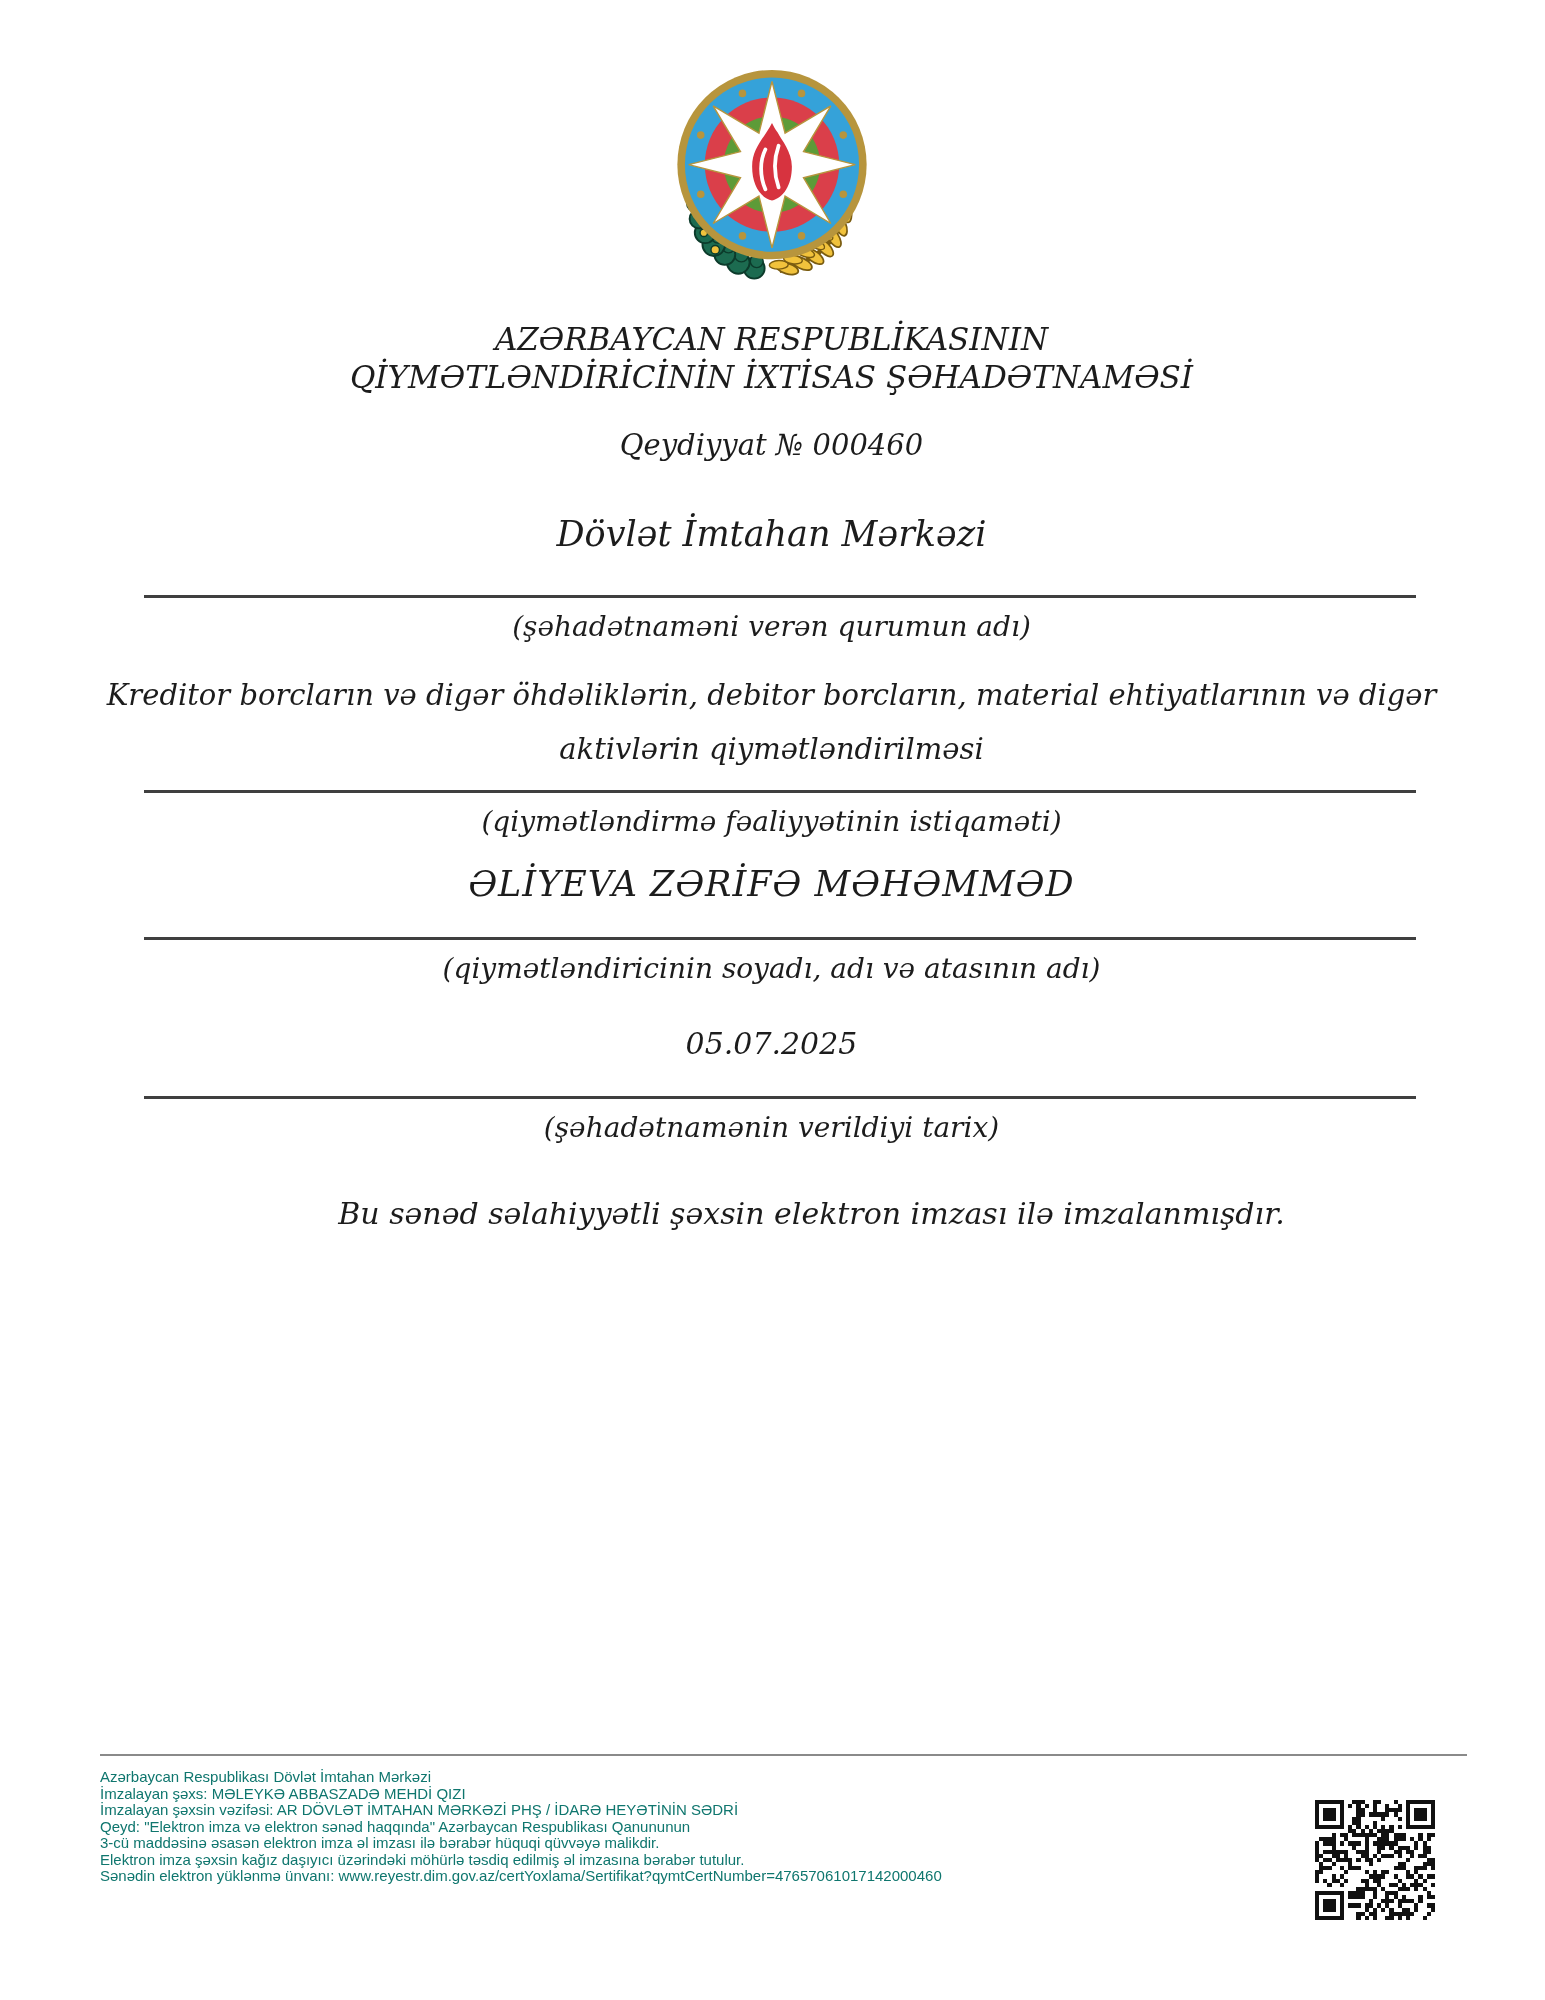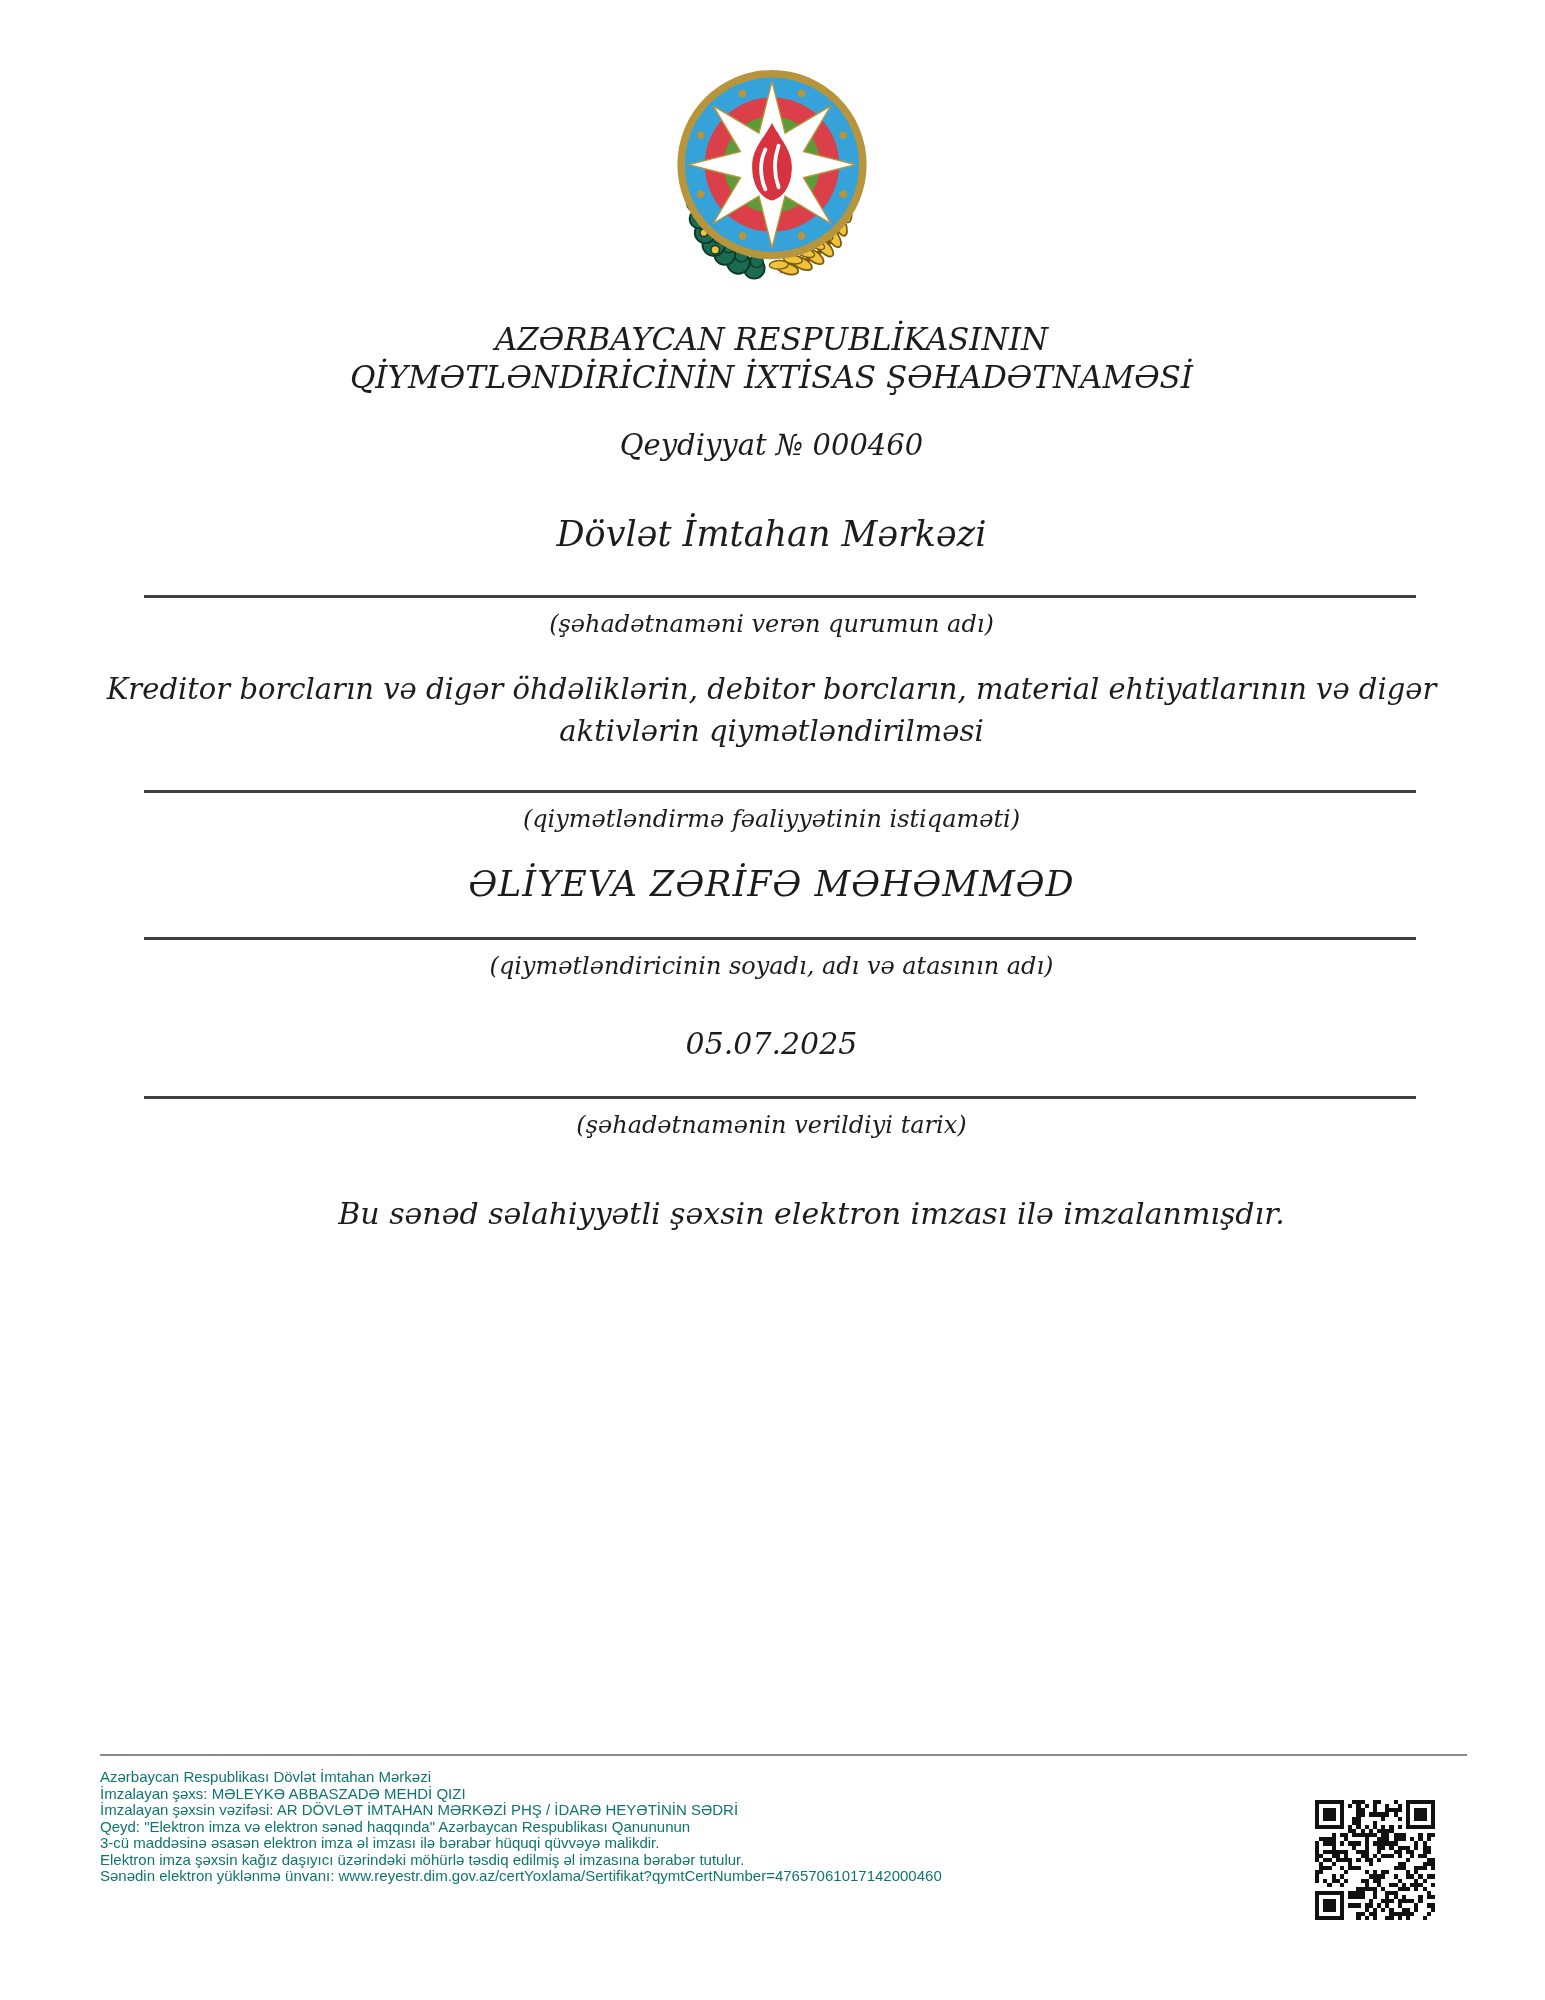--- a/index.html
+++ b/index.html
@@ -11,26 +11,26 @@
     font-style:italic;
     color:#1c1c1c;
     overflow:hidden;
   }
   .centered{position:absolute;left:0;width:100%;text-align:center;}
   .emblem{position:absolute;top:64px;left:50%;margin-left:-106px;width:212px;height:224px;}
   .title{top:320px;font-size:31px;line-height:38px;font-weight:normal;margin:0;}
   .reg{top:428px;font-size:29px;}
   .value{font-size:35px;}
   .v-issuer{top:514px;}
-  .v-direction{top:668px;font-size:29px;line-height:42px;}
+  .v-direction{top:668px;font-size:29px;line-height:54px;}
   .v-holder{top:864px;letter-spacing:1px;}
   .v-date{top:1026px;font-size:30px;}
   .rule{position:absolute;left:50%;width:1272px;margin-left:-628px;height:3px;background:#3f3f3f;}
   .r1{top:595px;} .r2{top:790px;} .r3{top:937px;} .r4{top:1096px;}
-  .caption{font-size:24px;}
+  .caption{font-size:28px;}
   .c1{top:610px;} .c2{top:805px;} .c3{top:952px;} .c4{top:1111px;}
   .note{top:1196px;font-size:30px;padding-left:40px;}
   .footer-rule{position:absolute;top:1754px;left:100px;width:1367px;height:2px;background:#8a8a8a;}
   .footer-text{
     position:absolute;left:100px;top:1769px;width:1200px;
     font-family:"Liberation Sans","DejaVu Sans",sans-serif;
     font-style:normal;font-size:15px;line-height:16.5px;color:#0f766e;
     text-align:left;
   }
   .qr{position:absolute;left:1315px;top:1800px;width:120px;height:120px;}

